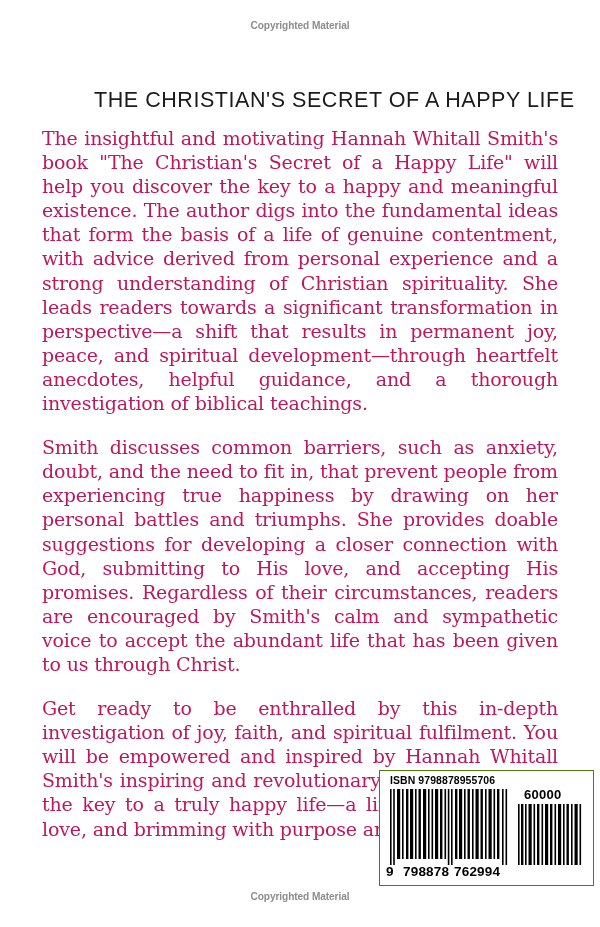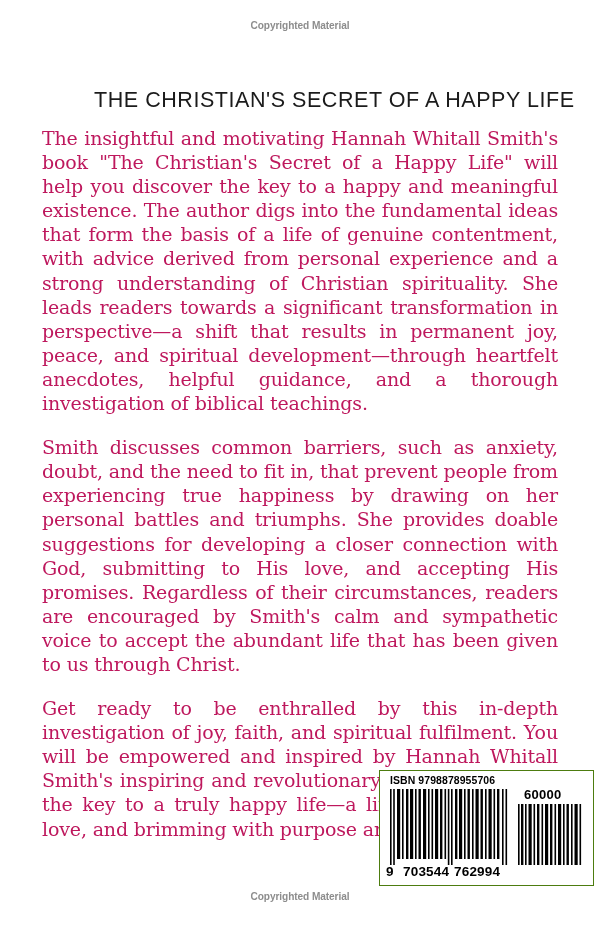--- a/index.html
+++ b/index.html
@@ -215,21 +215,21 @@
         <rect x="45" y="0" width="1.6" height="61" fill="#000"></rect>
         <rect x="48.5" y="0" width="2.4" height="61" fill="#000"></rect>
         <rect x="53" y="0" width="1.6" height="61" fill="#000"></rect>
         <rect x="56.5" y="0" width="3.2" height="61" fill="#000"></rect>
         <rect x="61.5" y="0" width="1.6" height="61" fill="#000"></rect>
       </svg>
     </div>
 
     <div class="ean-digits">
       <span class="lead">9</span>
-      <span class="grp1">703544</span>
+      <span class="grp1">798878</span>
       <span class="grp2">762994</span>
     </div>
 
   </div>
 
   <div class="copyright-mark bottom">Copyrighted Material</div>
 
 </div>
 
 </body></html>

